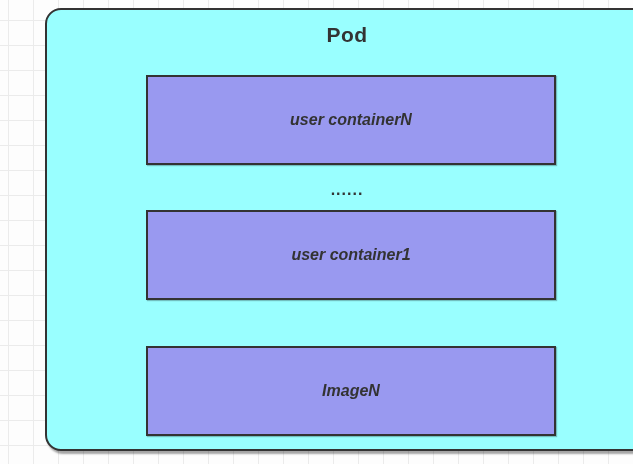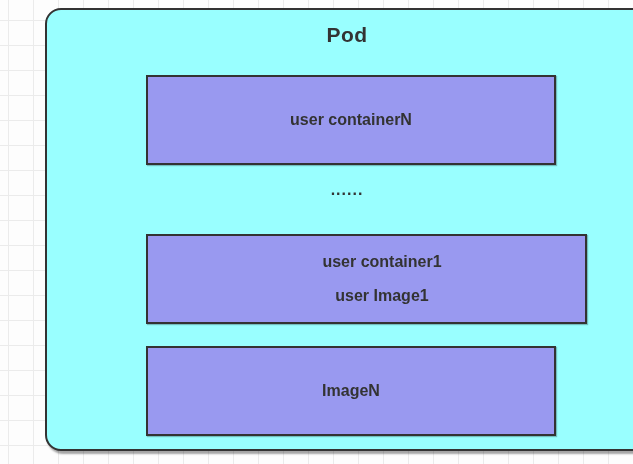--- a/index.html
+++ b/index.html
@@ -49,23 +49,24 @@
     left: 99px;
     width: 406px;
     height: 86px;
     background: #9999f0;
     border: 2px solid #333333;
     box-shadow: 1px 1px 1px rgba(0,0,0,0.25);
     display: flex;
     flex-direction: column;
     justify-content: space-evenly;
     align-items: center;
+    font-style: italic;
   }
   .box-n  { top: 65px;  }
-  .box-1  { top: 224px; padding-left: 31px; }
+  .box-1  { top: 200px; }
   .box-p  { top: 336px; }
   .container-box .line {
     font-size: 16px;
     font-weight: bold;
     color: #333333;
     white-space: nowrap;
   }
   .ellipsis {
     position: absolute;
     top: 169px;
@@ -89,21 +90,20 @@
     <div class="pod-title">Pod</div>
 
     <div class="container-box box-n">
       <div class="line">user containerN</div>
     </div>
 
     <div class="ellipsis">......</div>
 
     <div class="container-box box-1">
       <div class="line">user container1</div>
-      <div class="line">user Image1</div>
     </div>
 
     <div class="container-box box-p">
       <div class="line">ImageN</div>
     </div>
 
   </div>
 </div>
 
 </body></html>

